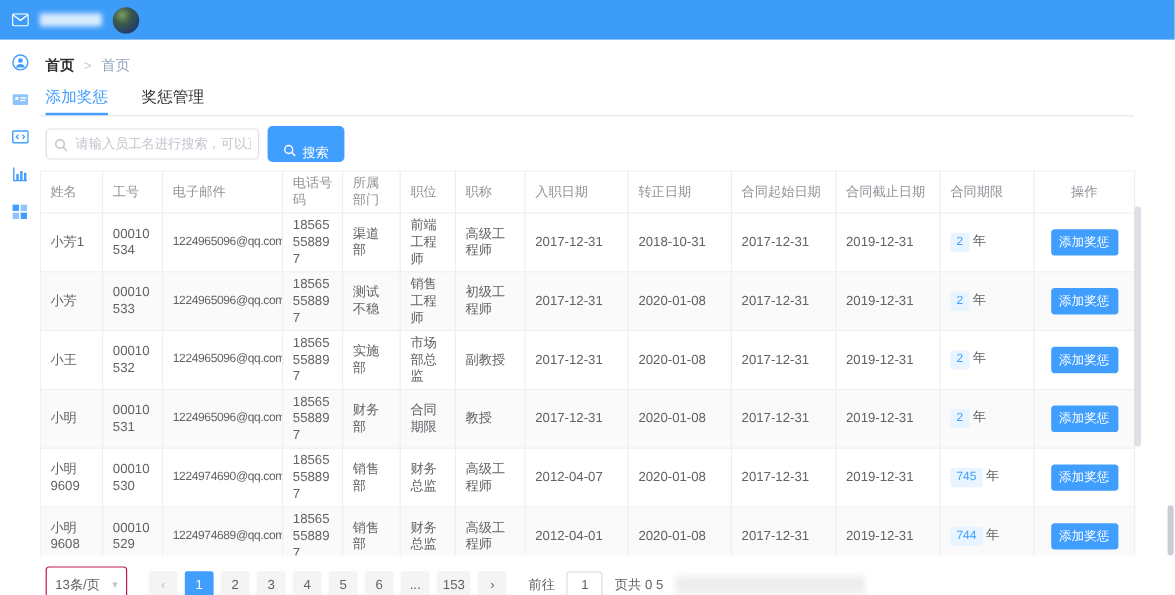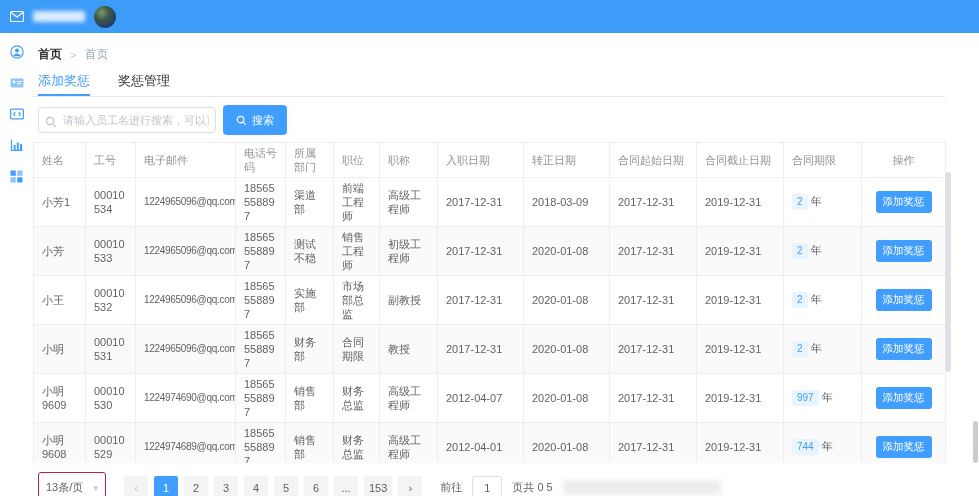--- a/index.html
+++ b/index.html
@@ -26,21 +26,21 @@
   .bc-current{color:#97a8be}
   .tabs{display:flex;gap:28px;border-bottom:1px solid #e4e7ed;padding-left:5px;height:25px;width:912px}
   .tab{font-size:13px;color:#303133;cursor:pointer;line-height:17px}
   .tab.active{color:#409eff;border-bottom:2px solid #409eff}
 
   .search-row{display:flex;align-items:center;margin:8px 0 7px 5px}
   .search-input-wrap{position:relative}
   .search-input-wrap .mag{position:absolute;left:7px;top:7px}
   input.search{width:178px;height:26px;border:1px solid #dcdfe6;border-radius:4px;padding:0 6px 0 24px;font-size:11px;color:#606266;outline:none}
   input.search::placeholder{color:#c0c4cc}
-  .search-btn{display:flex;align-items:center;gap:5px;height:28px;padding:15px 13px;background:#409eff;color:#fff;border:none;border-radius:4px;font-size:11px;margin-left:7px;cursor:pointer}
+  .search-btn{display:flex;gap:5px;height:28px;padding:15px 13px;background:#409eff;color:#fff;border:none;border-radius:4px;font-size:11px;margin-left:7px;cursor:pointer}
 
   
   .table-wrap{position:relative;width:918px;max-height:321px;overflow:hidden;margin-left:0}
   table{border-collapse:collapse;table-layout:fixed;width:912px}
   th,td{border:1px solid #ebeef5;font-size:11px;padding:3px 8px;text-align:left;height:36px;overflow:hidden;line-height:14px}
   th{color:#909399;font-weight:normal;height:27px;background:#fff}
   td{color:#606266;background:#fff}
   tbody tr:nth-child(even) td{background:#fafafa}
   .num{word-break:break-all}
   .email-cell{font-size:10px;white-space:nowrap;letter-spacing:-.3px}
@@ -186,21 +186,21 @@
       <tbody>
   <tr>
     <td>小芳1</td>
     <td class="num">00010534</td>
     <td class="email-cell">1224965096@qq.com</td>
     <td class="num">18565558897</td>
     <td>渠道部</td>
     <td>前端工程师</td>
     <td>高级工程师</td>
     <td>2017-12-31</td>
-    <td>2018-03-09</td>
+    <td>2018-10-31</td>
     <td>2017-12-31</td>
     <td>2019-12-31</td>
     <td>
       <span class="dur-badge">2</span>
       <span>年</span>
     </td>
     <td class="center">
       <button class="action-btn">添加奖惩</button>
     </td>
   </tr>
@@ -274,21 +274,21 @@
     <td class="email-cell">1224974690@qq.com</td>
     <td class="num">18565558897</td>
     <td>销售部</td>
     <td>财务总监</td>
     <td>高级工程师</td>
     <td>2012-04-07</td>
     <td>2020-01-08</td>
     <td>2017-12-31</td>
     <td>2019-12-31</td>
     <td>
-      <span class="dur-badge">997</span>
+      <span class="dur-badge">745</span>
       <span>年</span>
     </td>
     <td class="center">
       <button class="action-btn">添加奖惩</button>
     </td>
   </tr>
 
   <tr>
     <td>小明9608</td>
     <td class="num">00010529</td>

